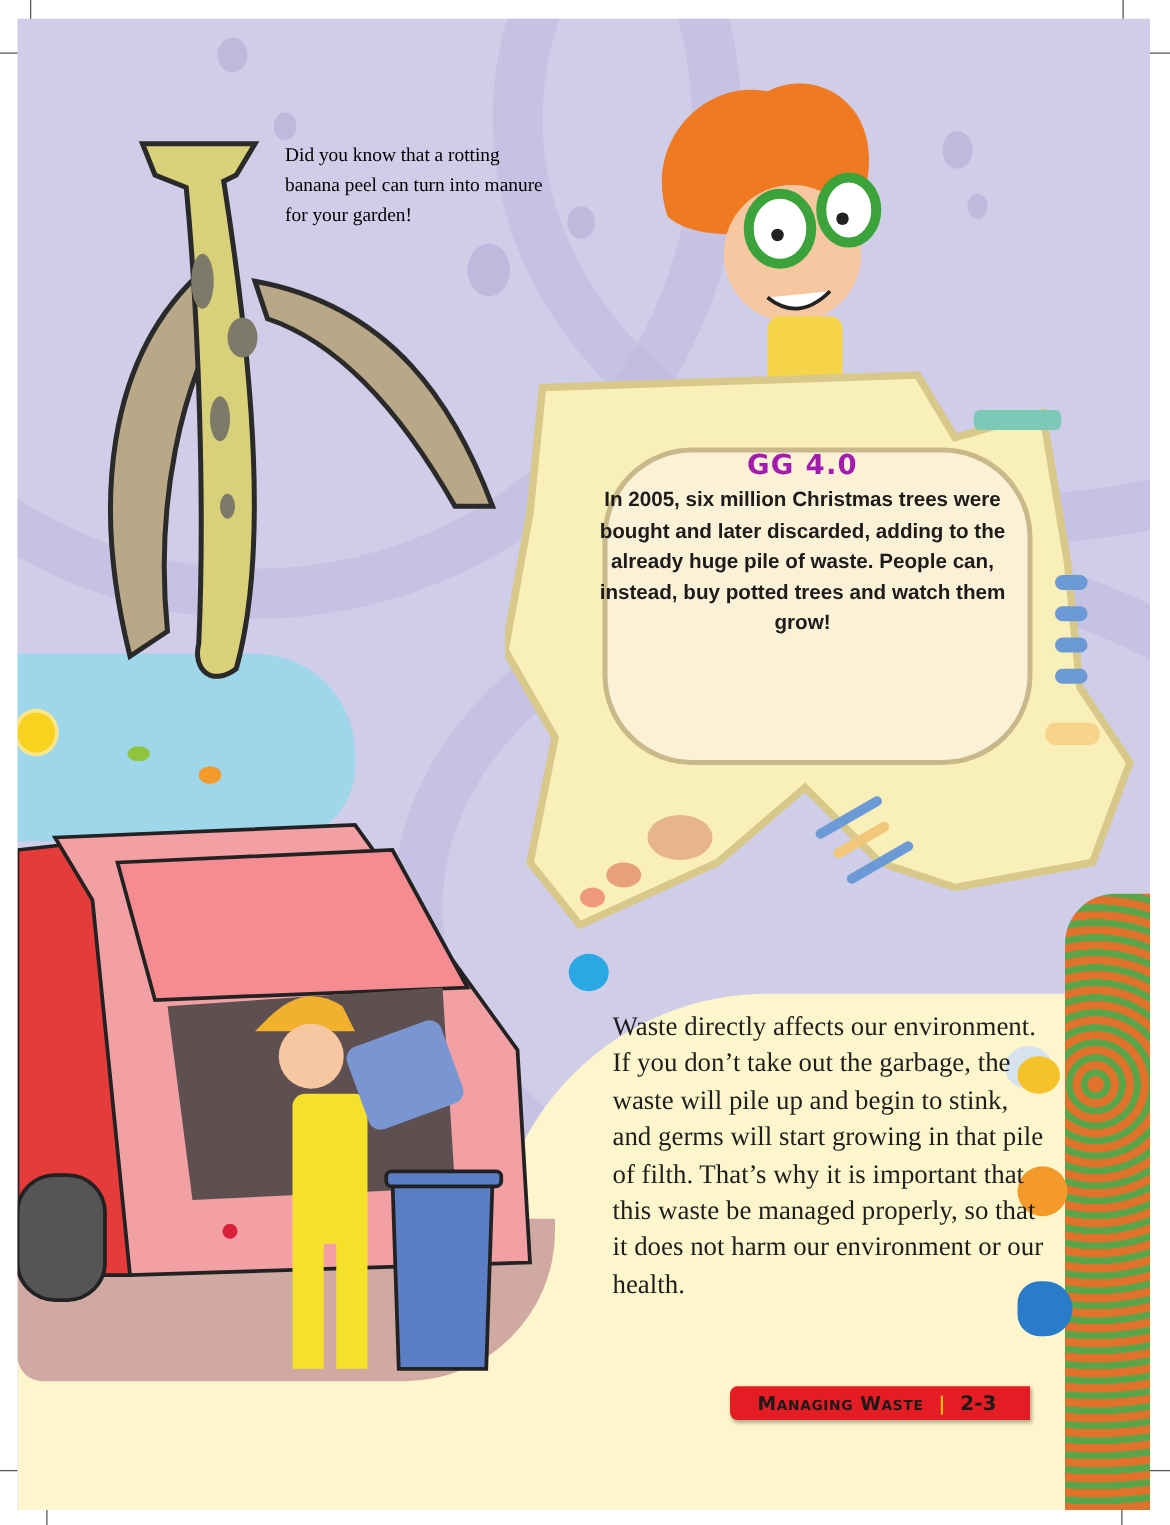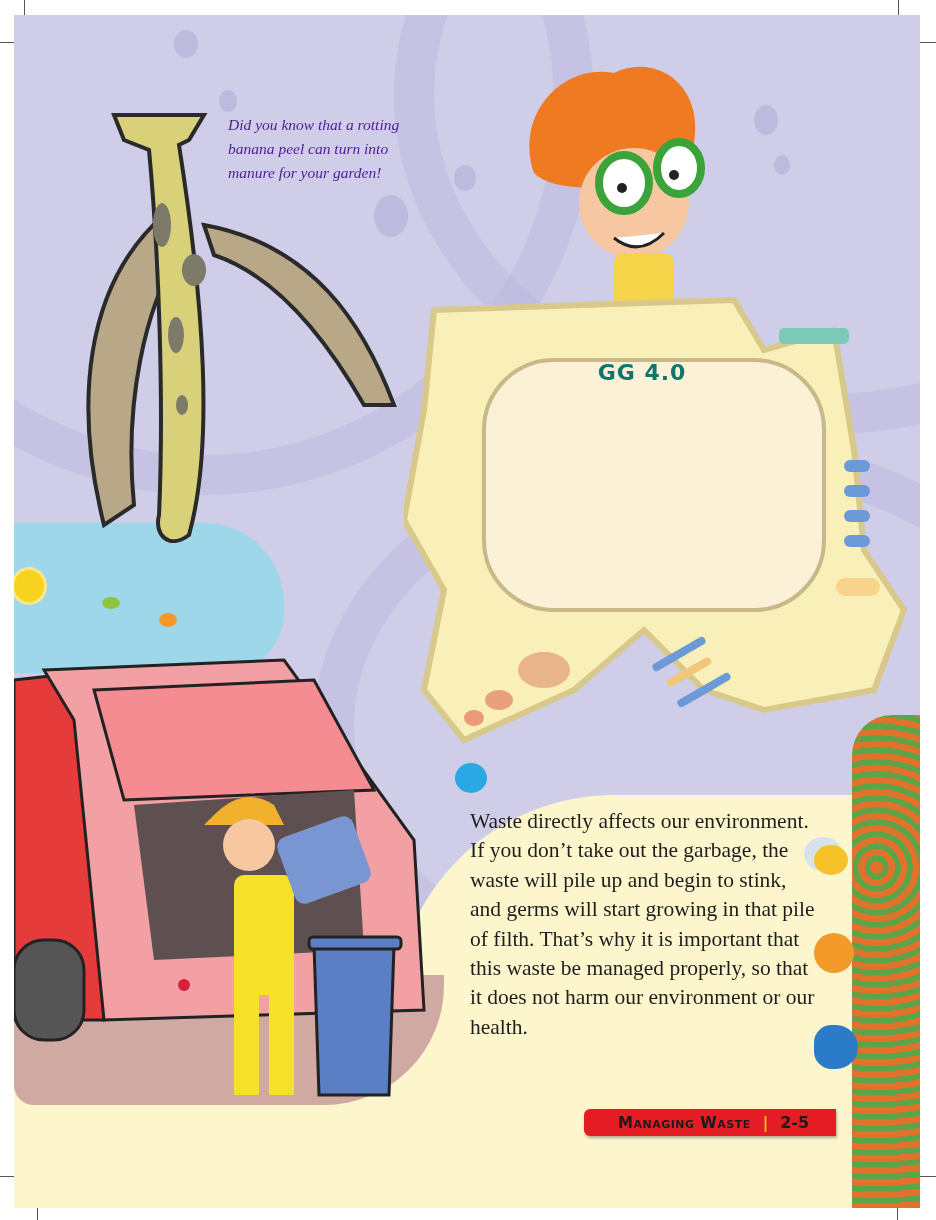--- a/index.html
+++ b/index.html
@@ -2,30 +2,30 @@
 <html><head>
 <meta charset="utf-8">
 <style>
   html, body { margin:0; padding:0; }
   body { width:936px; height:1220px; position:relative; background:#ffffff; overflow:hidden; font-family:"Liberation Serif", serif; }
   .page { position:absolute; left:14px; top:15px; width:906px; height:1193px; background:#cfcde8; overflow:hidden; }
   .crop { position:absolute; background:#555; }
   .swirl { position:absolute; border-radius:50%; border:40px solid rgba(190,186,222,0.55); }
   .dot { position:absolute; border-radius:50%; background:rgba(185,181,218,0.8); }
   .cream { position:absolute; background:#fdf6cc; }
-  .fact { position:absolute; left:214px; top:98px; width:210px; font-family:"Liberation Serif", serif; font-style:italic; font-size:15.5px; line-height:24px; color:#4c1d95; }
+  .fact { position:absolute; left:214px; top:98px; width:210px; font-family:"Liberation Serif", serif; font-size:15.5px; line-height:24px; color:#000000; }
   .screen { position:absolute; left:390px; top:275px; width:510px; height:460px; }
   .gg-box { position:absolute; left:476px; top:360px; width:332px; text-align:center; }
-  .gg-title { font-family:"DejaVu Sans", sans-serif; font-size:22px; font-weight:bold; color:#0f766e; letter-spacing:1px; line-height:26px; }
+  .gg-title { font-family:"DejaVu Sans", sans-serif; font-size:22px; font-weight:bold; color:#a21caf; letter-spacing:1px; line-height:26px; }
   .gg-sub { font-family:"DejaVu Sans", sans-serif; font-size:20px; color:#2a2a2a; line-height:26px; letter-spacing:1px; }
   .gg-body { font-family:"Liberation Sans", sans-serif; font-weight:bold; font-size:16.5px; line-height:24.5px; color:#1d1b1b; margin-top:2px; }
   .heading { position:absolute; left:452px; top:748px; font-family:"DejaVu Sans", sans-serif; font-size:27px; color:#1b1b1b; }
   .heading-blob { position:absolute; left:441px; top:748px; width:32px; height:30px; border-radius:50%; background:#2aa8e4; }
-  .body-text { position:absolute; left:456px; top:792px; width:345px; font-family:"Liberation Serif", serif; font-size:21.5px; line-height:29.4px; color:#1e1e1e; }
-  .footer-tab { position:absolute; left:570px; top:1094px; width:240px; height:27px; background:#e41c24; border-radius:6px 0 0 6px; box-shadow:1px 2px 3px rgba(0,0,0,0.3); display:flex; align-items:center; font-family:"DejaVu Sans", sans-serif; font-weight:bold; color:#1b1b1b;padding-left:12px; }
+  .body-text { position:absolute; left:476px; top:792px; width:345px; font-family:"Liberation Serif", serif; font-size:21.5px; line-height:29.4px; color:#1e1e1e; }
+  .footer-tab { position:absolute; left:570px; top:1094px; width:240px; height:27px; background:#e41c24; border-radius:6px 0 0 6px; box-shadow:1px 2px 3px rgba(0,0,0,0.3); display:flex; align-items:center; font-family:"DejaVu Sans", sans-serif; font-weight:bold; color:#1b1b1b; }
   .footer-tab .sec { margin-left:22px; font-size:15px; letter-spacing:0.5px; font-variant:small-caps; }
   .footer-tab .sep { margin:0 12px; color:#f6c21a; font-size:15px; }
   .footer-tab .num { font-size:16px; }
   .green-strip { position:absolute; left:838px; top:700px; width:82px; height:508px; background:repeating-radial-gradient(circle at 30% 30%, #e0722c 0 6px, #5aa54a 7px 12px); border-radius:40px 0 0 0; }
 </style>
 </head>
 <body>
 
 <div class="crop" style="left:24px;top:0;width:1px;height:24px;"></div>
 <div class="crop" style="left:0;top:42px;width:24px;height:1px;"></div>
@@ -91,20 +91,21 @@
     <ellipse cx="140" cy="380" rx="26" ry="18" fill="#e8b48a"></ellipse>
     <ellipse cx="95" cy="410" rx="14" ry="10" fill="#e8a07a"></ellipse>
     <ellipse cx="70" cy="428" rx="10" ry="8" fill="#ee9a7a"></ellipse>
     <rect x="245" y="360" width="60" height="8" rx="4" fill="#6b9ad6" transform="rotate(-30 275 364)"></rect>
     <rect x="260" y="378" width="50" height="8" rx="4" fill="#f2c77a" transform="rotate(-30 285 382)"></rect>
     <rect x="270" y="396" width="60" height="8" rx="4" fill="#6b9ad6" transform="rotate(-30 300 400)"></rect>
   </svg>
 
   <div class="gg-box" style="left:462px;top:345px;">
     <div class="gg-title">GG 4.0</div>
+    <div class="gg-body">In 2005, six million Christmas trees were bought and later discarded, adding to the already huge pile of waste. People can, instead, buy potted trees and watch them grow!</div>
   </div>
 
   <div style="position:absolute;left:0;top:960px;width:430px;height:130px;background:#d1a9a3;border-radius:0 0 120px 20px;"></div>
   <svg style="position:absolute;left:0;top:625px;" width="440" height="450" viewBox="0 0 440 450">
     <path d="M0 40 L 90 30 L 90 380 L 0 380 Z" fill="#e53b3b" stroke="#222" stroke-width="3"></path>
     <path d="M30 30 L 270 20 L 400 200 L 410 370 L 90 380 L 60 80 Z" fill="#f2a0a4" stroke="#222" stroke-width="3"></path>
     <path d="M80 50 L 300 40 L 360 150 L 110 160 Z" fill="#f48c92" stroke="#222" stroke-width="3"></path>
     <path d="M120 165 L 340 150 L 350 310 L 140 320 Z" fill="#5e4f50"></path>
     <rect x="0" y="300" width="70" height="100" rx="30" fill="#555" stroke="#222" stroke-width="3"></rect>
     <circle cx="170" cy="345" r="6" fill="#d8203a"></circle>
@@ -124,15 +125,15 @@
   <div style="position:absolute;left:800px;top:830px;width:34px;height:30px;border-radius:50%;background:#f6c22a;box-shadow:-8px -6px 0 2px #d6e2ee;"></div>
   <div style="position:absolute;left:800px;top:918px;width:40px;height:40px;border-radius:50%;background:#f39a2a;"></div>
   <div style="position:absolute;left:800px;top:1010px;width:44px;height:44px;border-radius:40% 50% 50% 40%;background:#2a7cc8;"></div>
 
   <div class="heading-blob"></div>
   <div class="body-text">Waste directly affects our environment. If you don’t take out the garbage, the waste will pile up and begin to stink, and germs will start growing in that pile of filth. That’s why it is important that this waste be managed properly, so that it does not harm our environment or our health.</div>
 
   <div class="footer-tab">
     <span class="sec">Managing Waste</span>
     <span class="sep">|</span>
-    <span class="num">2-5</span>
+    <span class="num">2-3</span>
   </div>
 </div>
 
 </body></html>

